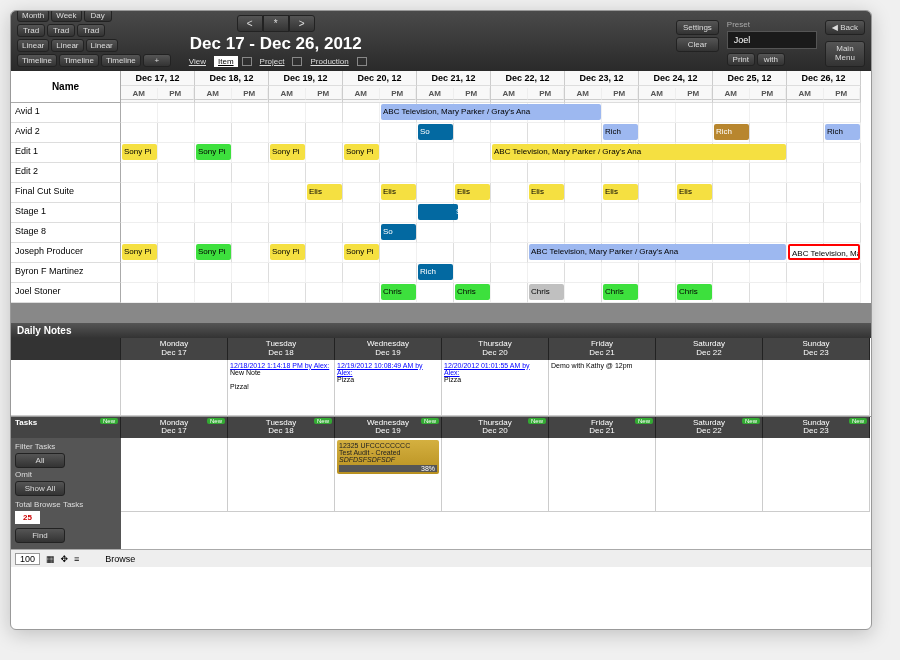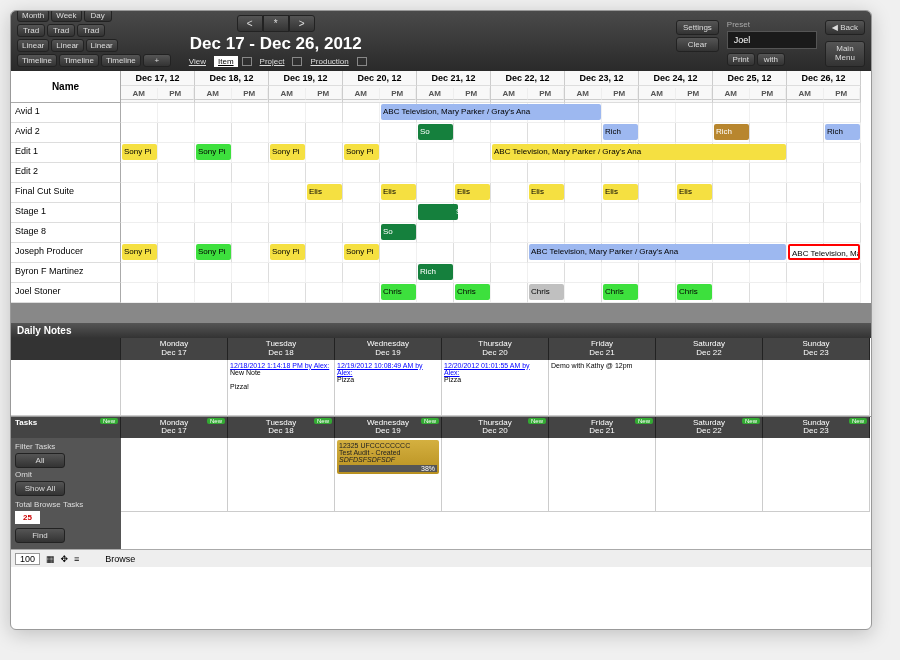--- a/index.html
+++ b/index.html
@@ -33,21 +33,21 @@
 .ch-name { grid-row: 1 / 3; display: flex; align-items: center; justify-content: center; font-weight: bold; border-right: 1px solid #aaa; border-bottom: 1px solid #aaa; font-size: 10px; }
 .ch-date { text-align: center; font-weight: bold; padding: 2px 0; border-right: 1px solid #ccc; border-bottom: 1px solid #ddd; background: #f8f8f8; font-size: 9px; }
 .ch-ampm { display: grid; grid-template-columns: 1fr 1fr; }
 .ch-ampm span { text-align: center; padding: 1px 0; border-right: 1px solid #eee; border-bottom: 1px solid #ccc; font-size: 8px; color: #555; }
 
 .cal-rows { display: grid; grid-template-columns: 110px repeat(20, 37px); }
 .row-label { font-size: 9px; padding: 3px 4px; border-right: 1px solid #aaa; border-bottom: 1px solid #ddd; height: 20px; white-space: nowrap; overflow: hidden; }
 .cell { border-right: 1px solid #f0f0f0; border-bottom: 1px solid #eee; height: 20px; }
 .cell:nth-child(2n+1) { border-right: 1px solid #ddd; }
 .event { position: relative; margin: 1px; padding: 1px 2px; font-size: 8px; border-radius: 2px; white-space: nowrap; overflow: hidden; height: 16px; line-height: 14px; }
-.ev-yellow { background: #f5e041; } .ev-green { background: #3de03d; } .ev-purple { background: #15803d; color:#fff; }
+.ev-yellow { background: #f5e041; } .ev-green { background: #3de03d; } .ev-purple { background: #0369a1; color:#fff; }
 .ev-blue { background: #9db8f0; } .ev-brown { background: #b8862e; color:#fff; } .ev-gray { background: #c0c0c0; }
 .ev-redborder { border: 2px solid #f00; background: #fff; }
 
 .notes-bar { background: linear-gradient(#555,#333); color: #fff; font-size: 10px; font-weight: bold; padding: 2px 6px; }
 .notes-grid { display: grid; grid-template-columns: 110px repeat(7, 107px); border-bottom: 1px solid #999; }
 .notes-head { background: #444; color: #fff; font-size: 8px; text-align: center; padding: 2px 0; border-right: 1px solid #222; line-height: 1.1; }
 .notes-head.lbl { background: #333; }
 .notes-cell { height: 56px; border-right: 1px solid #ccc; border-bottom: 1px solid #ccc; font-size: 7px; padding: 2px; overflow: hidden; }
 .notes-cell a { color: #00f; text-decoration: underline; }
 

